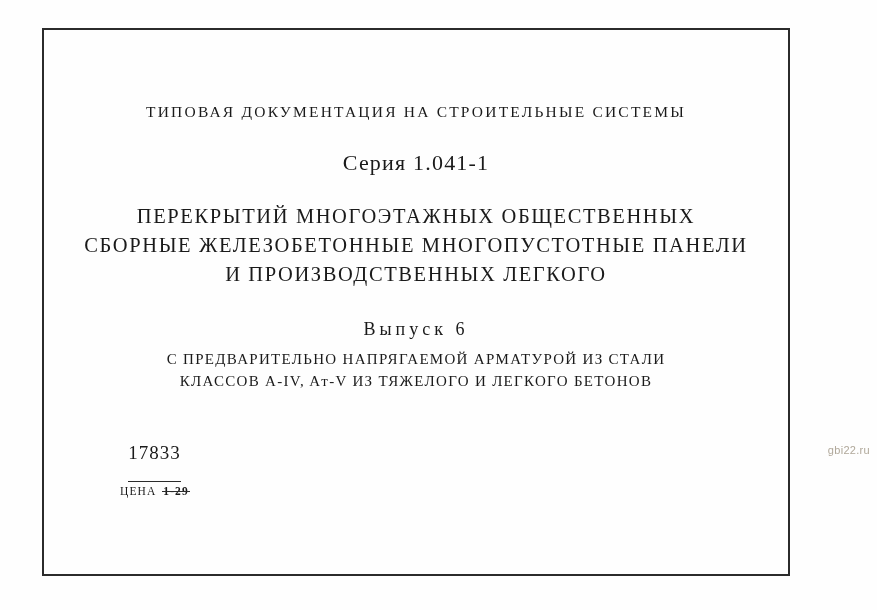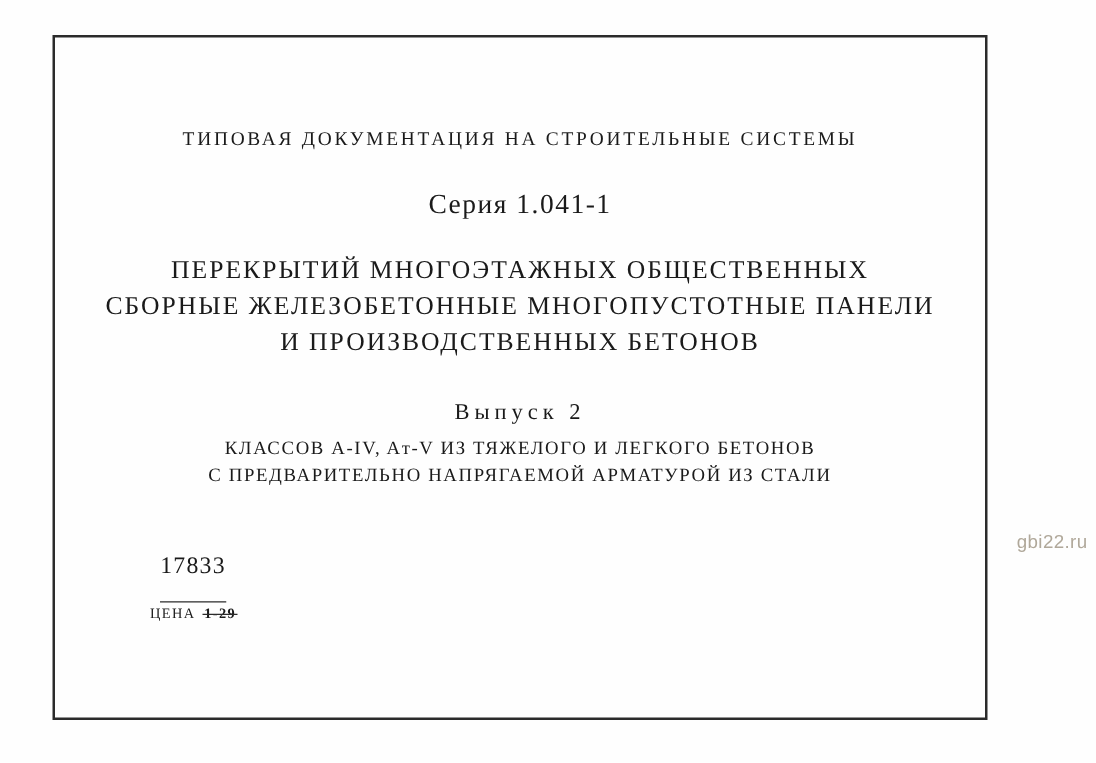--- a/index.html
+++ b/index.html
@@ -107,22 +107,22 @@
     position: absolute;
     left: -1px;
     right: -1px;
     top: 50%;
     height: 1.1px;
     background: #2b2b2b;
   }
   .watermark {
     position: absolute;
     right: 7px;
-    top: 425px;
-    font-size: 15px;
+    top: 444px;
+    font-size: 11px;
     color: #b0a89a;
     font-family: "Liberation Sans", sans-serif;
     letter-spacing: 0.3px;
   }
 </style>
 </head>
 <body>
 
 <div class="page">
 
@@ -132,28 +132,28 @@
 
     <div class="header-block">
       <span class="line header-line">ТИПОВАЯ  ДОКУМЕНТАЦИЯ  НА  СТРОИТЕЛЬНЫЕ  СИСТЕМЫ</span>
     </div>
 
     <div class="series">Серия 1.041-1</div>
 
     <div class="title-block">
       <span class="line title-line">ПЕРЕКРЫТИЙ  МНОГОЭТАЖНЫХ  ОБЩЕСТВЕННЫХ</span>
       <span class="line title-line">СБОРНЫЕ  ЖЕЛЕЗОБЕТОННЫЕ  МНОГОПУСТОТНЫЕ  ПАНЕЛИ</span>
-      <span class="line title-line">И  ПРОИЗВОДСТВЕННЫХ  БЕТОНОВ</span>
+      <span class="line title-line">И  ПРОИЗВОДСТВЕННЫХ  ЛЕГКОГО</span>
     </div>
 
-    <div class="issue">Выпуск   2</div>
+    <div class="issue">Выпуск   6</div>
 
     <div class="sub-block">
+      <span class="line sub-line">С  ПРЕДВАРИТЕЛЬНО  НАПРЯГАЕМОЙ  АРМАТУРОЙ  ИЗ  СТАЛИ</span>
       <span class="line sub-line">КЛАССОВ  A-IV,  Aт-V  ИЗ  ТЯЖЕЛОГО  И  ЛЕГКОГО  БЕТОНОВ</span>
-      <span class="line sub-line">С  ПРЕДВАРИТЕЛЬНО  НАПРЯГАЕМОЙ  АРМАТУРОЙ  ИЗ  СТАЛИ</span>
     </div>
 
   </div>
 
   <div class="code-block">
     <div class="code-number">17833</div>
     <div class="price-row">
       <span>ЦЕНА</span>
       <span class="price-value">1-29</span>
     </div>

